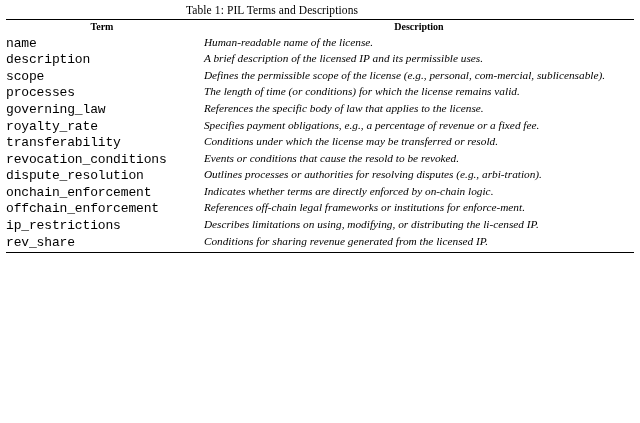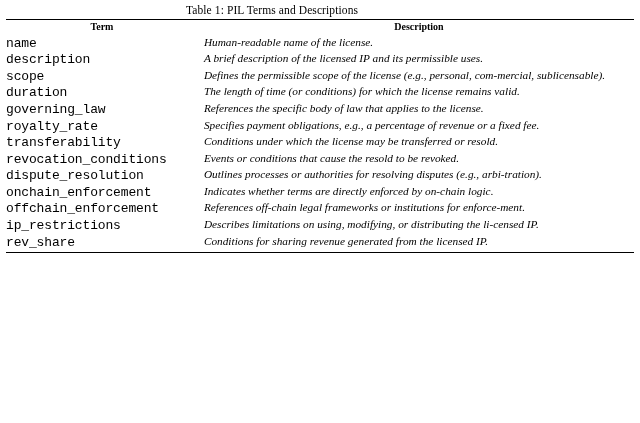--- a/index.html
+++ b/index.html
@@ -108,21 +108,21 @@
         </tr>
         <tr class="row">
           <td class="col-term"><span class="term">description</span></td>
           <td class="col-desc"><span class="desc">A brief description of the licensed IP and its permissible uses.</span></td>
         </tr>
         <tr class="row">
           <td class="col-term"><span class="term">scope</span></td>
           <td class="col-desc"><span class="desc">Defines the permissible scope of the license (e.g., personal, com-mercial, sublicensable).</span></td>
         </tr>
         <tr class="row">
-          <td class="col-term"><span class="term">duration</span></td>
+          <td class="col-term"><span class="term">processes</span></td>
           <td class="col-desc"><span class="desc">The length of time (or conditions) for which the license remains valid.</span></td>
         </tr>
         <tr class="row">
           <td class="col-term"><span class="term">governing_law</span></td>
           <td class="col-desc"><span class="desc">References the specific body of law that applies to the license.</span></td>
         </tr>
         <tr class="row">
           <td class="col-term"><span class="term">royalty_rate</span></td>
           <td class="col-desc"><span class="desc">Specifies payment obligations, e.g., a percentage of revenue or a fixed fee.</span></td>
         </tr>

